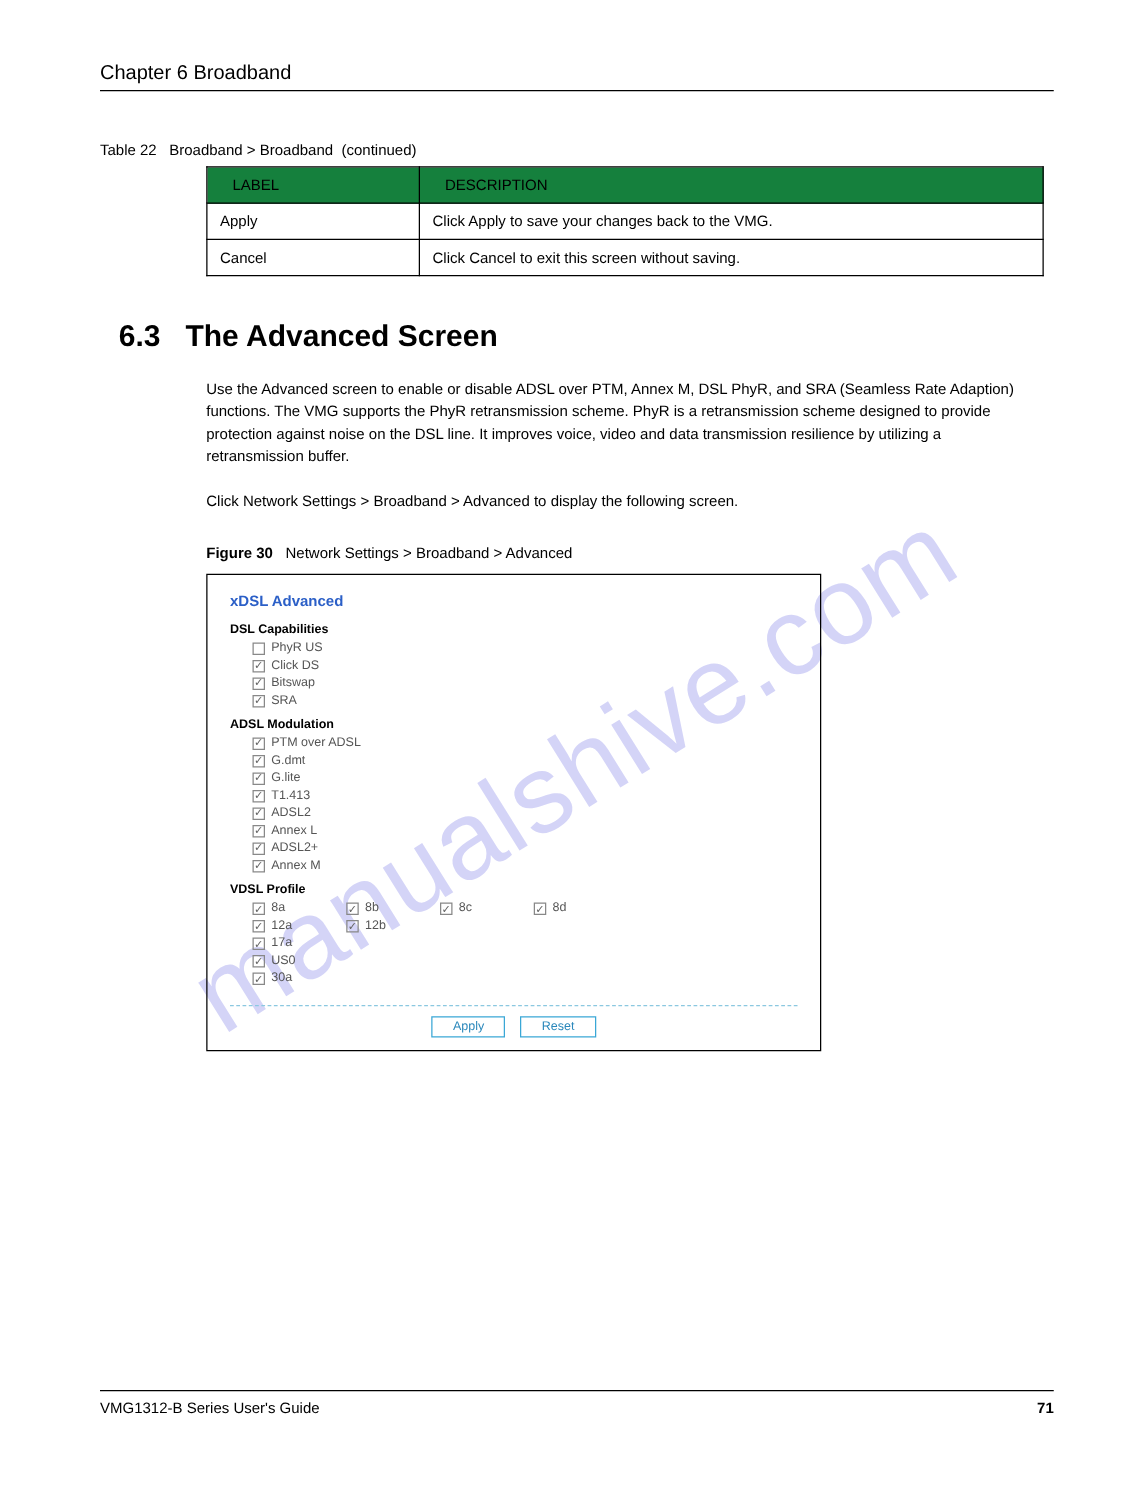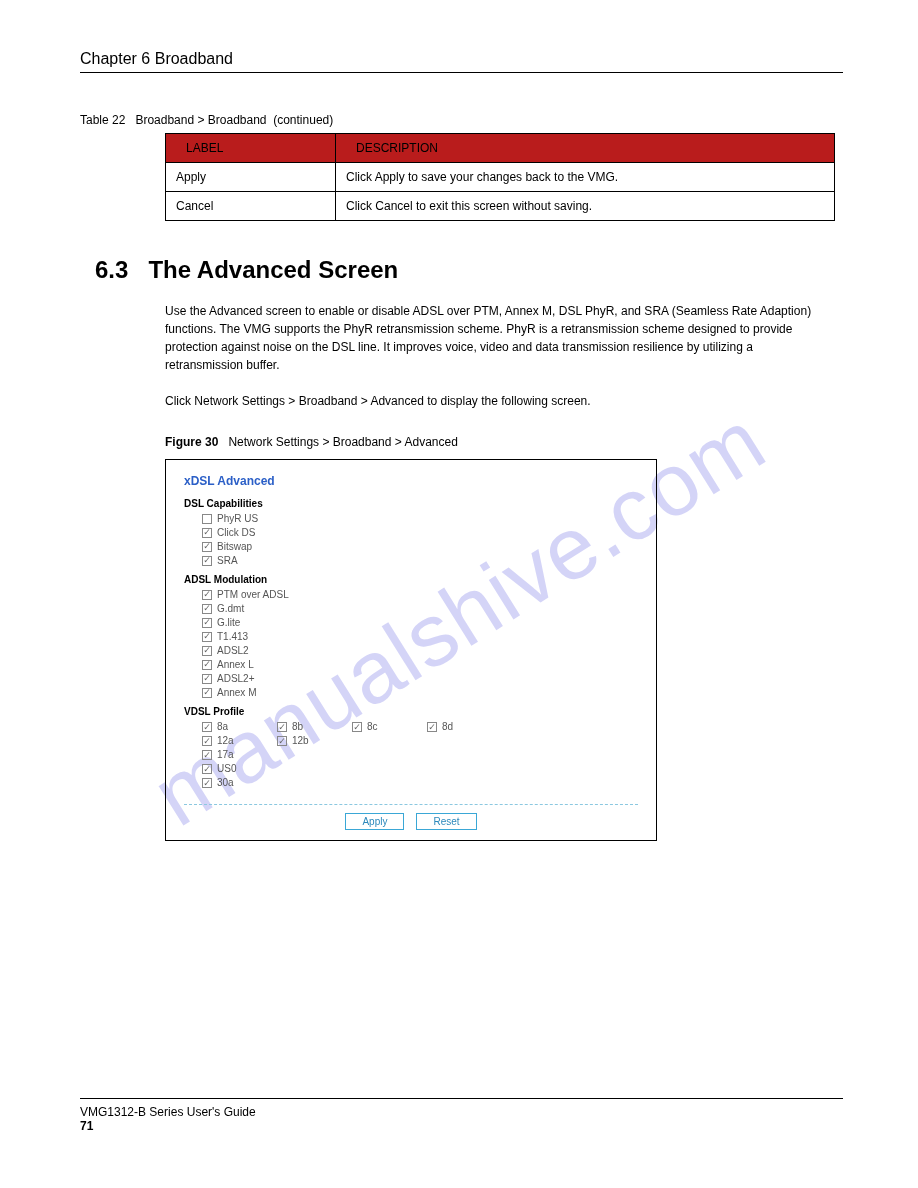--- a/index.html
+++ b/index.html
@@ -28,21 +28,21 @@
     margin-left: 85px;
     border-collapse: collapse;
     font-size: 12px;
   }
   .table1 th, .table1 td {
     border: 1px solid #000;
     padding: 7px 10px;
     text-align: left;
     font-weight: normal;
   }
-  .table1 thead th { background: #b91c1c; padding-left: 20px; }
+  .table1 thead th { background: #15803d; padding-left: 20px; }
   .table1-caption {
     font-size: 12px;
     margin-bottom: 6px;
     margin-top: 8px;
   }
   .section-num {
     margin-top: 35px;
     margin-left: 15px;
     font-size: 24px;
     font-weight: bold;
@@ -128,21 +128,21 @@
     cursor: pointer;
   }
   .footer {
     position: absolute;
     bottom: 55px;
     left: 80px;
     right: 75px;
     z-index: 2;
   }
   .hr-bot { border: none; border-top: 1.5px solid #000; margin-bottom: 6px; }
-  .footer-row { display: flex; justify-content: space-between; font-size: 12px; flex-direction: column; }
+  .footer-row { display: flex; justify-content: space-between; font-size: 12px; }
   .watermark {
     position: absolute;
     left: 50%; top: 52%;
     transform: translate(-50%,-50%) rotate(-32deg);
     font-size: 88px;
     color: rgba(120,120,230,0.32);
     font-family: sans-serif;
     white-space: nowrap;
     z-index: 1;
     pointer-events: none;

